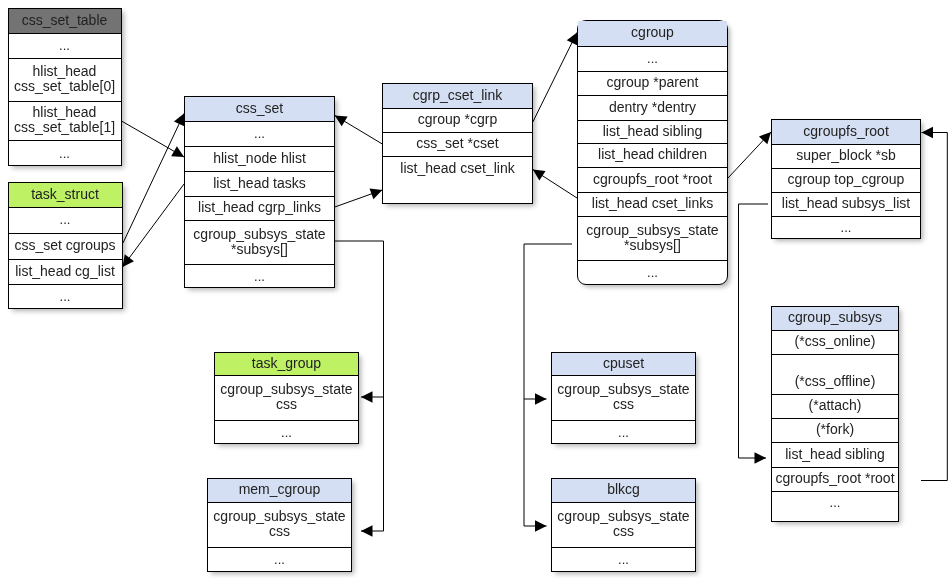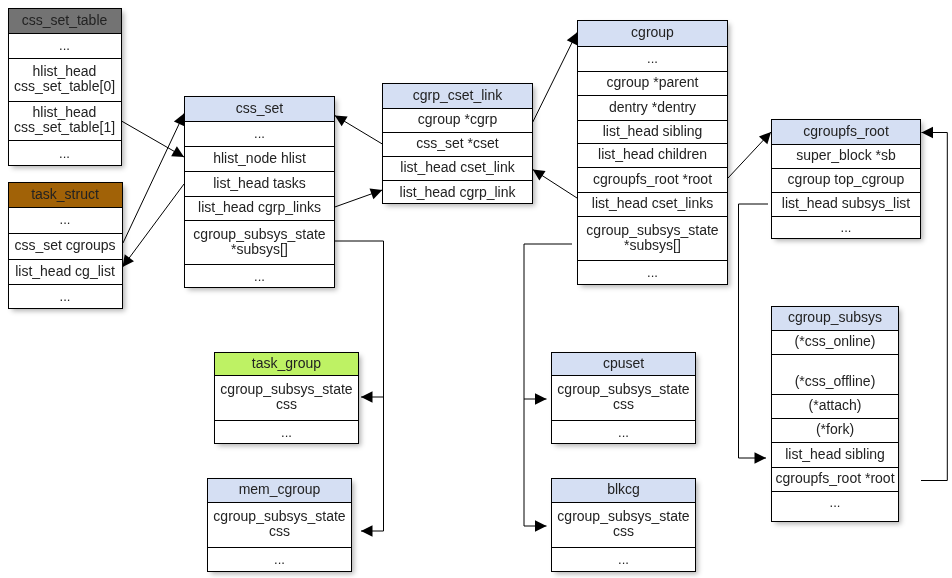--- a/index.html
+++ b/index.html
@@ -30,44 +30,43 @@
   <div class="box" style="left: 7.5px; top: 8px; width: 114px; height: 158px; border-color: rgb(0, 0, 0);">
     <div class="cell hdr" style="height: 25px; border-bottom-color: rgb(0, 0, 0); background: #737373;">css_set_table</div>
     <div class="cell dots" style="height: 25px; border-bottom-color: rgb(0, 0, 0);">...</div>
     <div class="cell" style="height: 43px; border-bottom-color: rgb(0, 0, 0);">hlist_head
 css_set_table[0]</div>
     <div class="cell" style="height: 39px; border-bottom-color: rgb(0, 0, 0);">hlist_head
 css_set_table[1]</div>
     <div class="cell dots" style="height: 26px; border-bottom-color: rgb(0, 0, 0);">...</div>
   </div>
   <div class="box" style="left: 7.5px; top: 182px; width: 115px; height: 127px; border-color: rgb(0, 0, 0);">
-    <div class="cell hdr" style="height: 25px; border-bottom-color: rgb(0, 0, 0); background: #a16207;">task_struct</div>
+    <div class="cell hdr" style="height: 25px; border-bottom-color: rgb(0, 0, 0); background: #bef264;">task_struct</div>
     <div class="cell dots" style="height: 26px; border-bottom-color: rgb(0, 0, 0);">...</div>
     <div class="cell" style="height: 26px; border-bottom-color: rgb(0, 0, 0);">css_set cgroups</div>
     <div class="cell" style="height: 25px; border-bottom-color: rgb(0, 0, 0);">list_head cg_list</div>
     <div class="cell dots" style="height: 25px; border-bottom-color: rgb(0, 0, 0);">...</div>
   </div>
   <div class="box" style="left: 184px; top: 96px; width: 151px; height: 192px; border-color: rgb(0, 0, 0);">
     <div class="cell hdr" style="height: 25px; border-bottom-color: rgb(0, 0, 0); background: rgb(213, 223, 243);">css_set</div>
     <div class="cell dots" style="height: 25px; border-bottom-color: rgb(0, 0, 0);">...</div>
     <div class="cell" style="height: 25px; border-bottom-color: rgb(0, 0, 0);">hlist_node hlist</div>
     <div class="cell" style="height: 25px; border-bottom-color: rgb(0, 0, 0);">list_head tasks</div>
     <div class="cell" style="height: 24px; border-bottom-color: rgb(0, 0, 0);">list_head cgrp_links</div>
     <div class="cell" style="height: 44px; border-bottom-color: rgb(0, 0, 0);">cgroup_subsys_state
 *subsys[]</div>
     <div class="cell dots" style="height: 24px; border-bottom-color: rgb(0, 0, 0);">...</div>
   </div>
   <div class="box" style="left: 382px; top: 83px; width: 151px; height: 121px; border-color: rgb(0, 0, 0);">
     <div class="cell hdr" style="height: 25px; border-bottom-color: rgb(0, 0, 0); background: rgb(213, 223, 243);">cgrp_cset_link</div>
     <div class="cell" style="height: 24px; border-bottom-color: rgb(0, 0, 0);">cgroup *cgrp</div>
     <div class="cell" style="height: 24px; border-bottom-color: rgb(0, 0, 0);">css_set *cset</div>
     <div class="cell" style="height: 24px; border-bottom-color: rgb(0, 0, 0);">list_head cset_link</div>
-    <div class="cell" style="height: 24px; border-bottom-color: rgb(0, 0, 0);">list_head cgrp_link</div>
   </div>
-  <div class="box" style="left: 577px; top: 20px; width: 151px; height: 265px; border-color: rgb(0, 0, 0);">
+  <div class="box" style="left: 577px; top: 20px; width: 151px; height: 265px; border-color: rgb(0, 0, 0); border-radius: 9px;">
     <div class="cell hdr" style="height: 26px; border-bottom-color: rgb(0, 0, 0); background: rgb(213, 223, 243);">cgroup</div>
     <div class="cell dots" style="height: 25px; border-bottom-color: rgb(0, 0, 0);">...</div>
     <div class="cell" style="height: 24px; border-bottom-color: rgb(0, 0, 0);">cgroup *parent</div>
     <div class="cell" style="height: 25px; border-bottom-color: rgb(0, 0, 0);">dentry *dentry</div>
     <div class="cell" style="height: 23px; border-bottom-color: rgb(0, 0, 0);">list_head sibling</div>
     <div class="cell" style="height: 24px; border-bottom-color: rgb(0, 0, 0);">list_head children</div>
     <div class="cell" style="height: 25px; border-bottom-color: rgb(0, 0, 0);">cgroupfs_root *root</div>
     <div class="cell" style="height: 24px; border-bottom-color: rgb(0, 0, 0);">list_head cset_links</div>
     <div class="cell" style="height: 44px; border-bottom-color: rgb(0, 0, 0);">cgroup_subsys_state
 *subsys[]</div>

